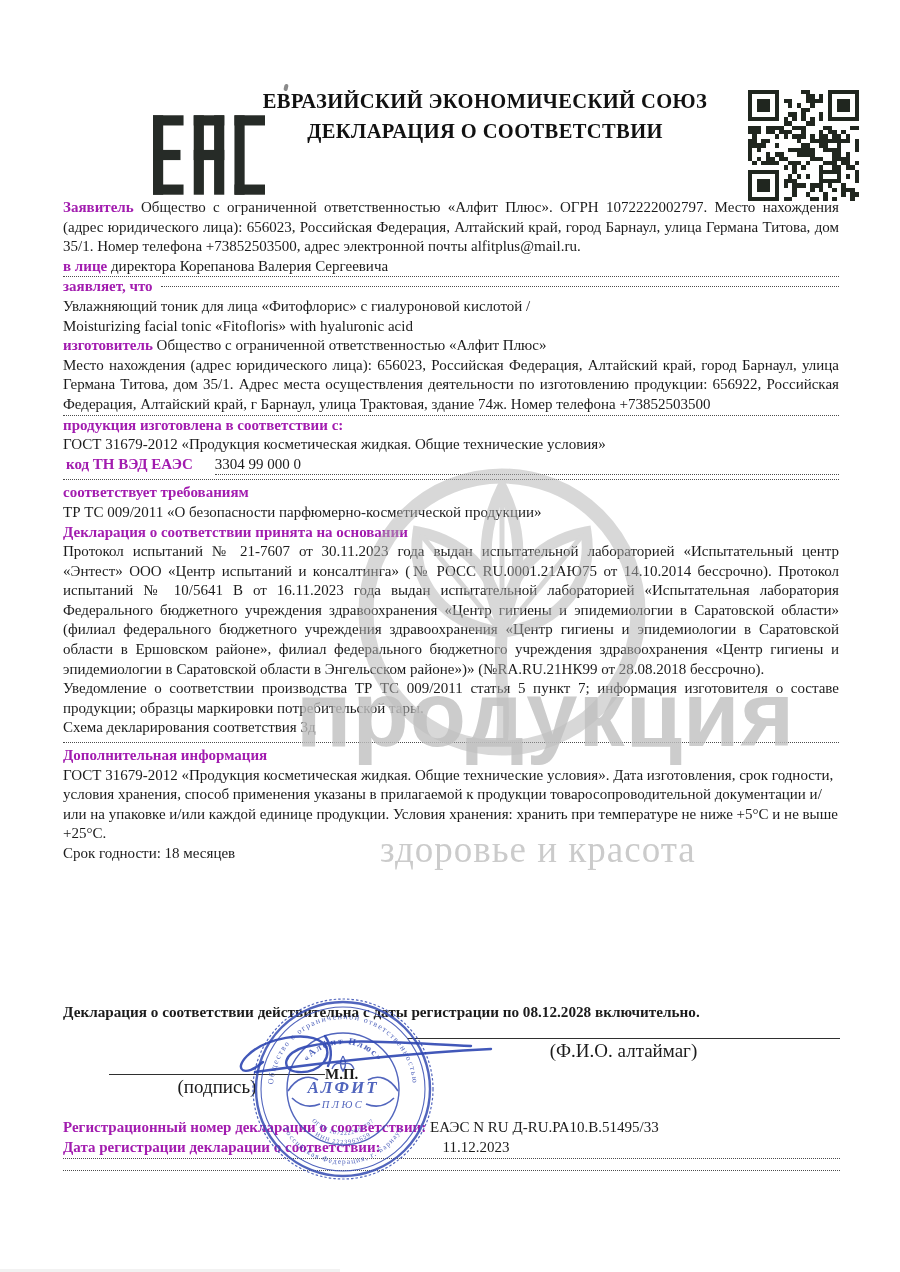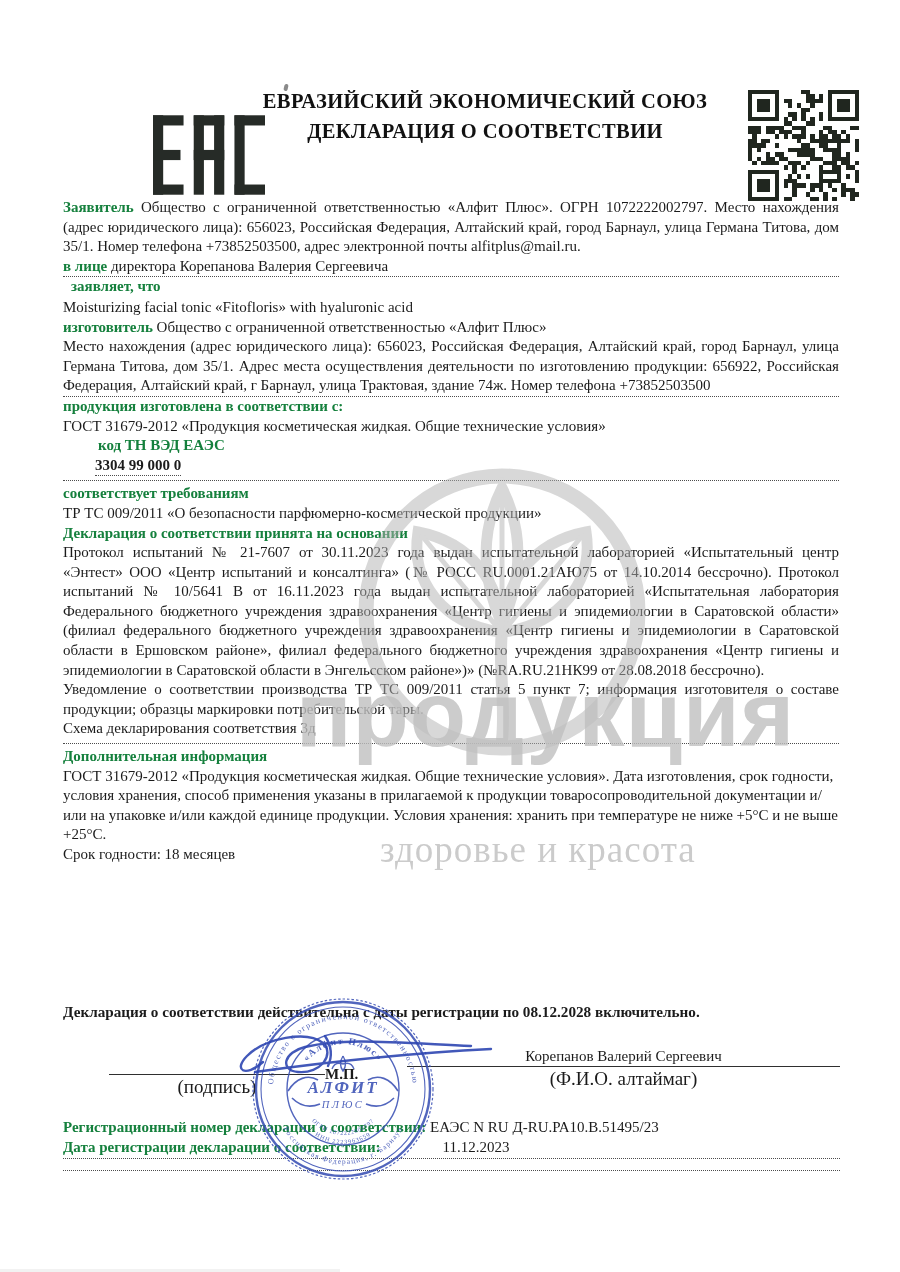--- a/index.html
+++ b/index.html
@@ -15,26 +15,26 @@
     font-weight:bold;font-size:20.5px;line-height:30px;letter-spacing:.4px;color:#111;}
   .eac{position:absolute;left:153px;top:115px;}
   .qr{position:absolute;left:744px;top:90px;}
   .speck{position:absolute;left:284px;top:84px;width:4px;height:7px;background:#8a8a8a;border-radius:2px;transform:rotate(14deg);}
   
   .main{position:absolute;left:63px;top:198px;width:776px;
     font-size:15px;line-height:19.6px;}
   .main p,.main .ln{margin:0;}
   .para{text-align:justify;}
   .rag{text-align:left;}
-  b{color:#15803d;}
+  b{color:#a21caf;}
   .dotted{border-bottom:1.6px dotted #4c4c4c;}
   .rule{height:2px;border-bottom:1.6px dotted #4c4c4c;margin:2px 0 3px 0;}
-  .row{display:flex;align-items:baseline;flex-direction:column;}
+  .row{display:flex;align-items:baseline;}
   .fill{flex:1;border-bottom:1.6px dotted #4c4c4c;margin-left:8px;transform:translateY(-4px);}
-  .tn-wrap{flex:1;border-bottom:1.6px dotted #4c4c4c;margin-left:32px;font-weight:bold;}
+  .tn-wrap{flex:1;border-bottom:1.6px dotted #4c4c4c;margin-left:22px;}
   
   .bottom{position:absolute;left:63px;top:1002px;width:777px;font-size:15px;line-height:20px;}
   .validity{font-weight:bold;font-size:15.2px;}
   .sig-grid{display:grid;grid-template-columns:262px 82px 1fr;margin-top:16px;}
   .sig-left{padding-left:46px;}
   .sig-line{border-bottom:1.8px solid #2f2f2f;height:0;}
   .sig-left .sig-line{margin-top:36px;}
   .cap{text-align:center;font-size:19px;margin-top:2px;}
   .mp{font-weight:bold;margin-top:26px;text-align:left;}
   .sig-right .name{text-align:center;margin-top:8px;}
@@ -318,20 +318,21 @@
 
     <p class="para"><b>Заявитель</b> <span>Общество с ограниченной ответственностью «Алфит Плюс». ОГРН 1072222002797. Место нахождения (адрес юридического лица): 656023, Российская Федерация, Алтайский край, город Барнаул, улица Германа Титова, дом 35/1. Номер телефона +73852503500, адрес электронной почты alfitplus@mail.ru.</span></p>
 
     <div class="ln dotted"><b>в лице</b> <span>директора Корепанова Валерия Сергеевича</span></div>
 
     <div class="row">
         <b>заявляет, что</b>
         <span class="fill"></span>
       </div>
 
+    <div class="ln">Увлажняющий тоник для лица «Фитофлорис» с гиалуроновой кислотой /</div>
     <div class="ln">Moisturizing facial tonic «Fitofloris» with hyaluronic acid</div>
 
     <div class="ln"><b>изготовитель</b> <span>Общество с ограниченной ответственностью «Алфит Плюс»</span></div>
 
     <p class="para dotted">Место нахождения (адрес юридического лица): 656023, Российская Федерация, Алтайский край, город Барнаул, улица Германа Титова, дом 35/1. Адрес места осуществления деятельности по изготовлению продукции: 656922, Российская Федерация, Алтайский край, г Барнаул, улица Трактовая, здание 74ж. Номер телефона +73852503500</p>
 
     <div class="ln"><b>продукция изготовлена в соответствии с:</b></div>
     <div class="ln">ГОСТ 31679-2012 «Продукция косметическая жидкая. Общие технические условия»</div>
 
     <div class="row">
@@ -360,28 +361,27 @@
   <div class="bottom">
     <div class="validity">Декларация о соответствии действительна с даты регистрации по 08.12.2028 включительно.</div>
 
     <div class="sig-grid">
       <div class="sig-left">
         <div class="sig-line"></div>
         <div class="cap">(подпись)</div>
       </div>
       <div class="mp">М.П.</div>
       <div class="sig-right">
-        <div class="name">Корепанов Валерий Сергеевич</div>
         <div class="sig-line"></div>
         <div class="cap">(Ф.И.О. алтаймаг)</div>
       </div>
     </div>
 
     <div class="reg">
-      <div class="reg-row"><b>Регистрационный номер декларации о соответствии:</b> <span class="val">ЕАЭС N RU Д-RU.РА10.В.51495/23</span></div>
+      <div class="reg-row"><b>Регистрационный номер декларации о соответствии:</b> <span class="val">ЕАЭС N RU Д-RU.РА10.В.51495/33</span></div>
       <div class="reg-row reg-underline"><b>Дата регистрации декларации о соответствии:</b><span class="reg-date">11.12.2023</span></div>
       <div class="final-rule"></div>
     </div>
   </div>
 
   <div class="overlay wm-logo">
     <svg width="300" height="300" viewBox="0 0 300 300" fill="none" stroke="#b2b2b2" stroke-linecap="round">
       <circle cx="150" cy="150" r="136" stroke-width="15"></circle>
       <path d="M150 278 C154 240 146 210 150 168" stroke-width="12"></path>
       <path d="M148 170 C92 162 58 120 66 70 C118 80 150 120 148 170 Z" stroke-width="11"></path>

